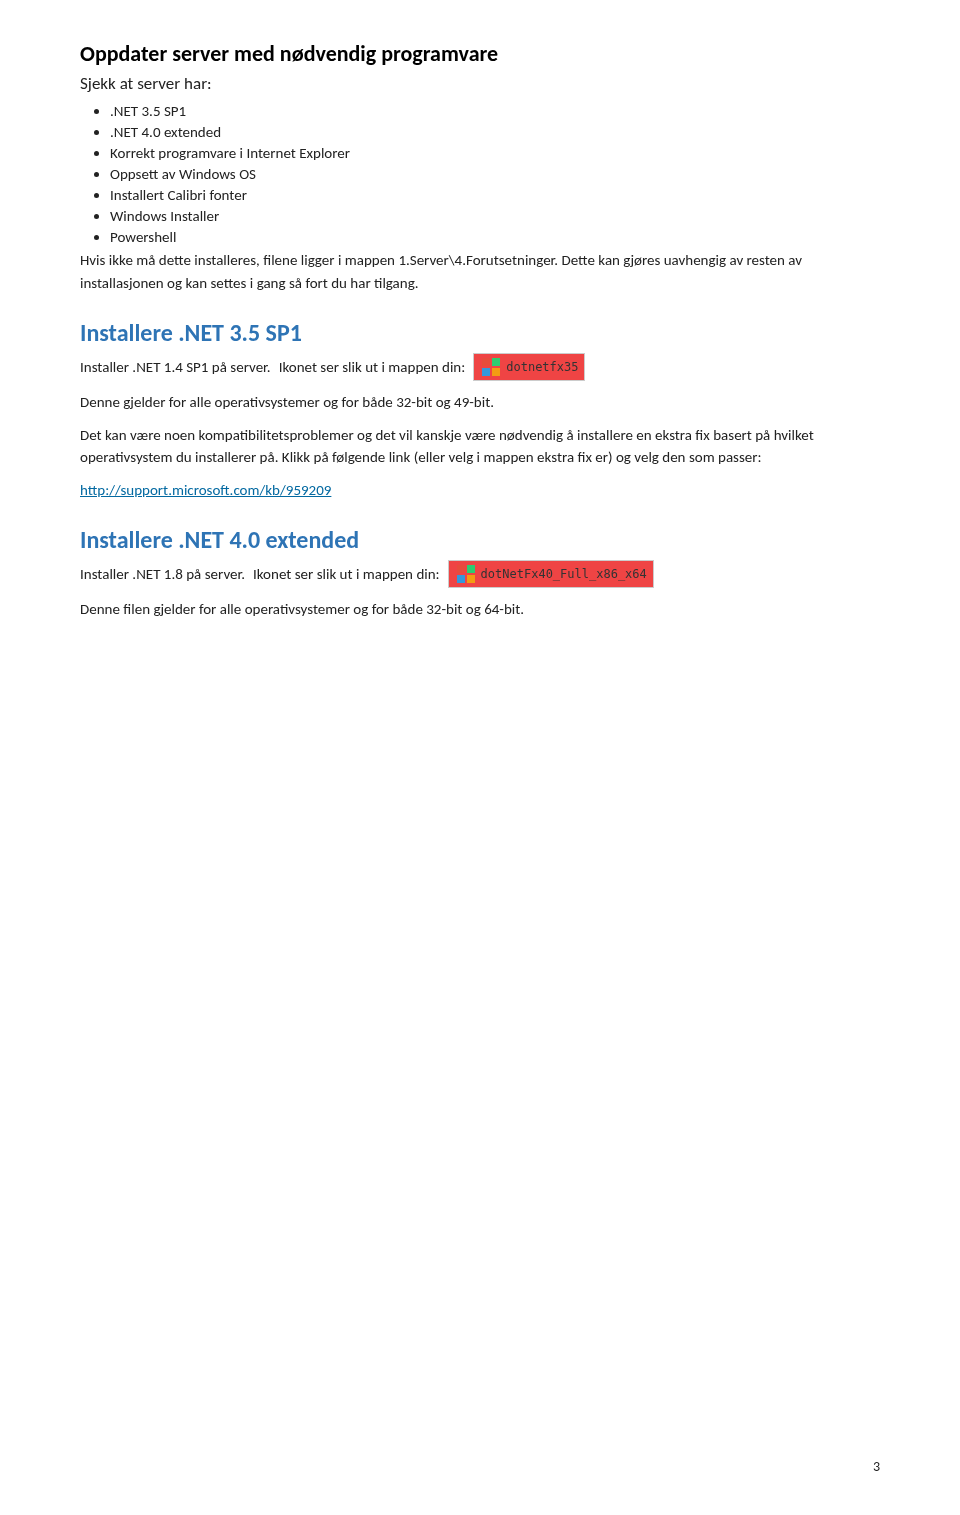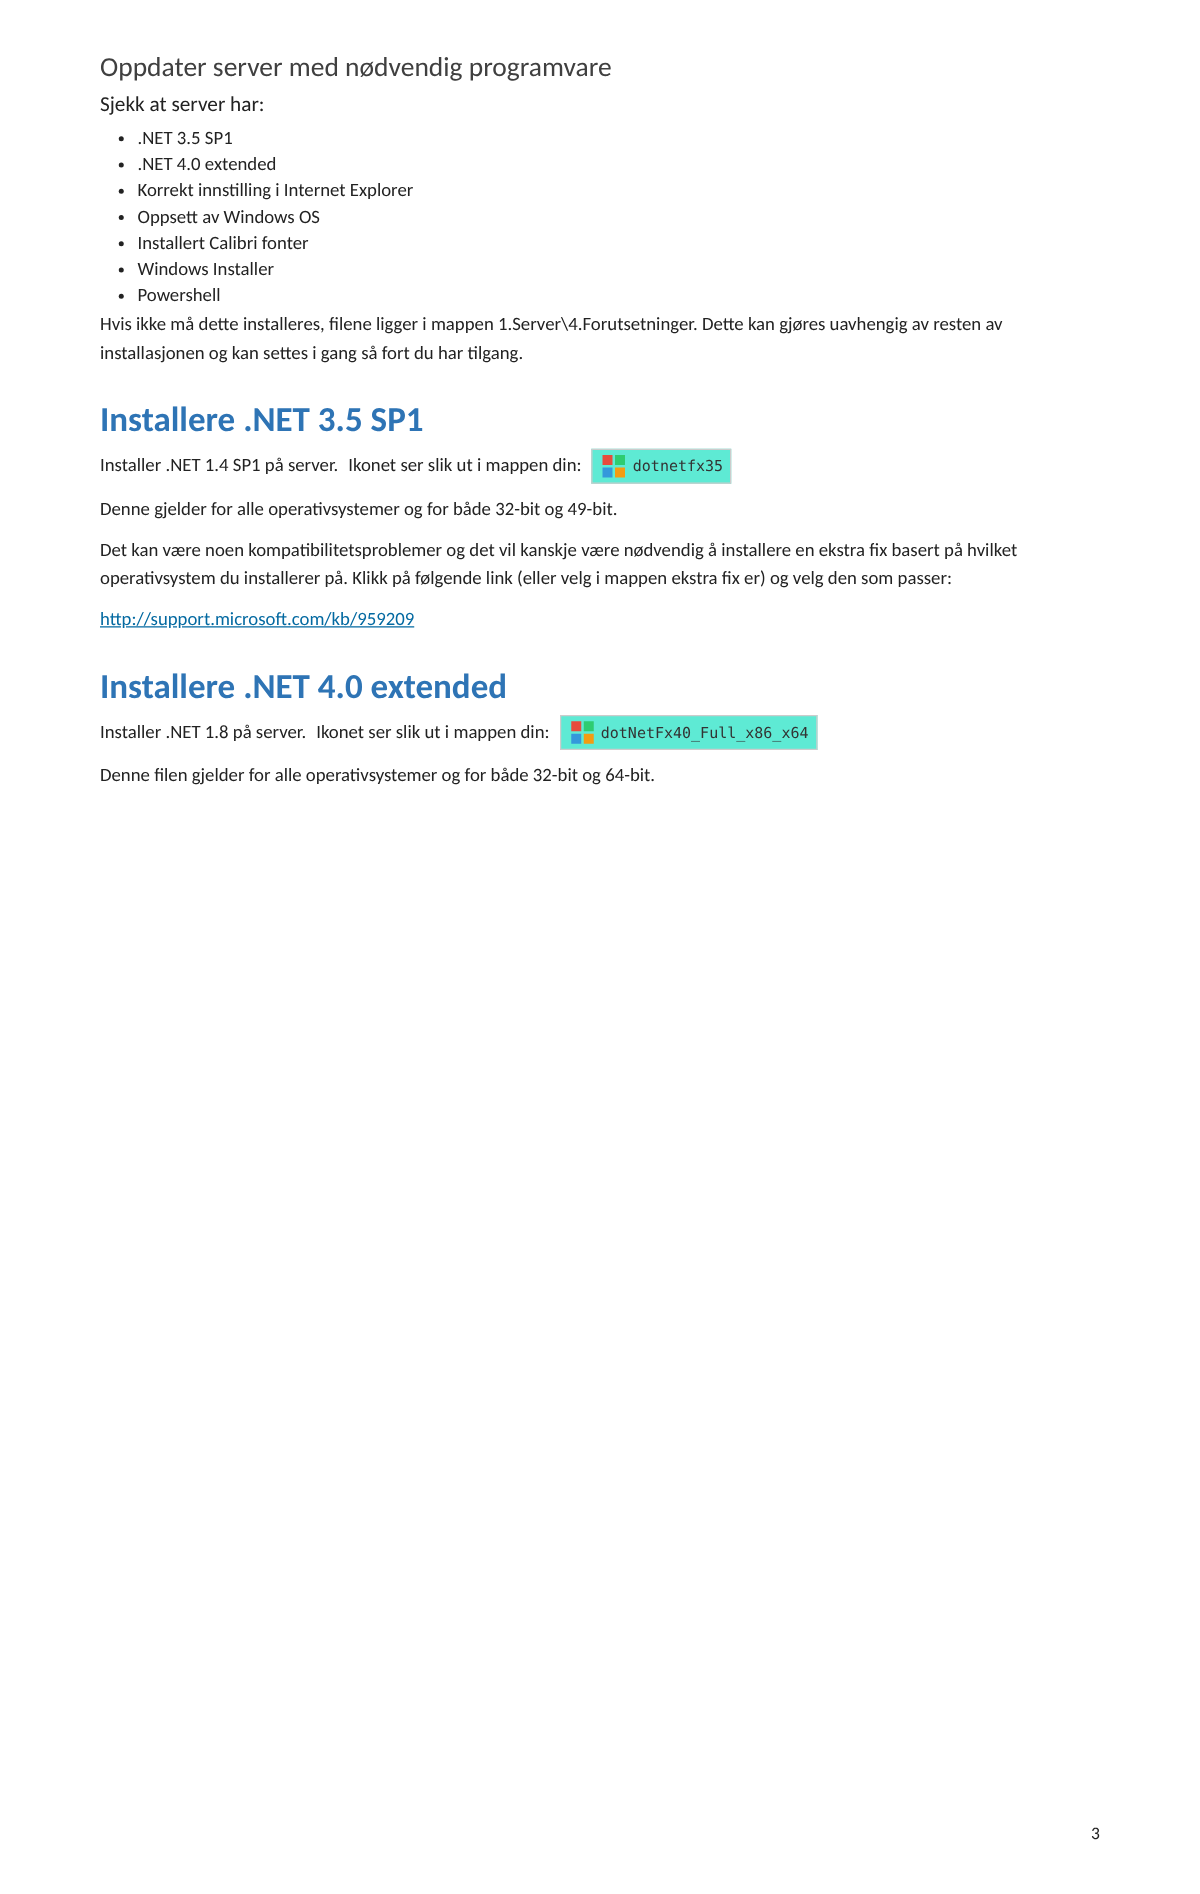--- a/index.html
+++ b/index.html
@@ -12,61 +12,61 @@
       font-family: 'Calibri', 'Segoe UI', Arial, sans-serif;
       font-size: 15px;
       color: #222222;
       width: 960px;
       min-height: 1515px;
       padding: 40px 80px 80px 80px;
       position: relative;
     }
     h1.page-title {
       font-size: 22px;
-      font-weight: normal;
-      color: #404040;
+      font-weight: bold;
+      color: #000000;
       margin-bottom: 6px;
     }
     .intro-text {
       font-size: 17px;
       margin-bottom: 8px;
     }
     ul.bullet-list {
       margin-left: 30px;
     }
     ul.bullet-list li {
       margin-bottom: 3px;
       font-size: 15px;
     }
     .paragraph {
       font-size: 15px;
       margin-bottom: 10px;
       line-height: 1.5;
     }
     h2.section-title {
-      font-size: 28px;
+      font-size: 24px;
       font-weight: bold;
       color: #2e74b5;
       margin-top: 24px;
       margin-bottom: 6px;
     }
     .inline-row {
       display: flex;
       align-items: center;
       gap: 8px;
       font-size: 15px;
       margin-bottom: 10px;
       flex-wrap: wrap;
     }
     .file-icon-box {
       display: inline-flex;
       align-items: center;
       gap: 4px;
       border: 1px solid #ccc;
-      background: #5eead4;
+      background: #ef4444;
       padding: 2px 6px;
       font-size: 12px;
       color: #333;
       font-family: monospace;
     }
     
     .win-icon {
       width: 22px;
       height: 22px;
     }
@@ -89,21 +89,21 @@
 </head>
 <body>
 
 <h1 class="page-title">Oppdater server med nødvendig programvare</h1>
 
 <p class="intro-text">Sjekk at server har:</p>
 
 <ul class="bullet-list">
   <li>.NET 3.5 SP1</li>
   <li>.NET 4.0 extended</li>
-  <li>Korrekt innstilling i Internet Explorer</li>
+  <li>Korrekt programvare i Internet Explorer</li>
   <li>Oppsett av Windows OS</li>
   <li>Installert Calibri fonter</li>
   <li>Windows Installer</li>
   <li>Powershell</li>
 </ul>
 
 <p class="paragraph">Hvis ikke må dette installeres, filene ligger i mappen 1.Server\4.Forutsetninger. Dette kan gjøres uavhengig av resten av installasjonen og kan settes i gang så fort du har tilgang.</p>
 
 <h2 class="section-title">Installere .NET 3.5 SP1</h2>
 

